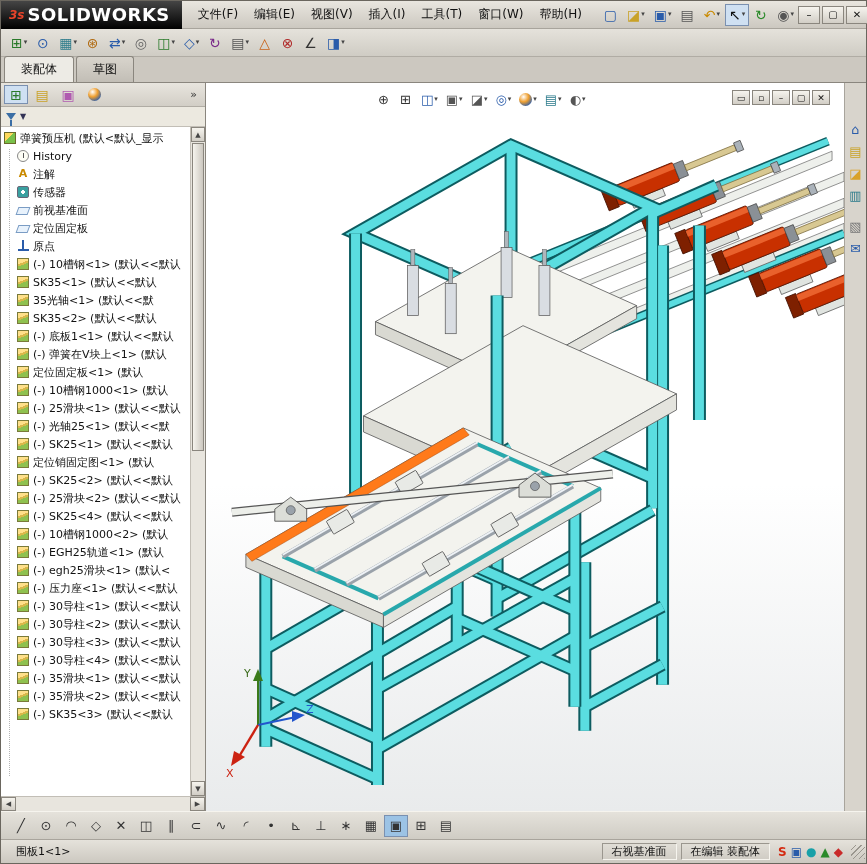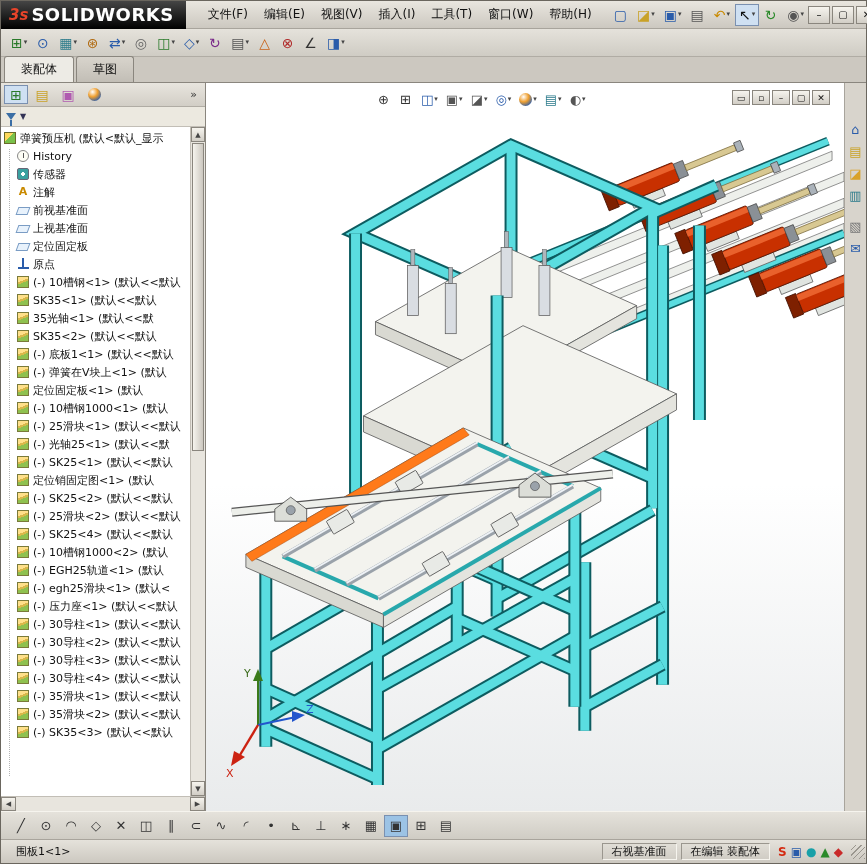--- a/index.html
+++ b/index.html
@@ -3,23 +3,23 @@
 <meta charset="utf-8">
 <style>
   html,body{margin:0;padding:0;background:#d6d2ca;}
   body{width:867px;height:864px;overflow:hidden;font-family:"DejaVu Sans","Liberation Sans",sans-serif;font-size:12px;color:#111;}
   *{box-sizing:border-box;}
   #app{width:867px;height:864px;display:flex;flex-direction:column;border:1px solid #6a665e;background:#d6d2ca;}
 
   
   .titlebar{height:28px;flex:none;display:flex;align-items:center;background:linear-gradient(#e9e6df,#ccc8c0);border-bottom:1px solid #a8a49c;}
   .logo{height:28px;flex:none;display:flex;align-items:center;gap:3px;padding:0 12px 0 8px;background:linear-gradient(#454545,#000);}
-  .brand-mark{color:#e8442a;font-weight:bold;font-style:italic;font-size:15px;}
+  .brand-mark{color:#e8442a;font-weight:bold;font-style:italic;font-size:12px;}
   .brand-text{color:#fff;font-weight:bold;font-size:18px;letter-spacing:.5px;}
-  .menus{display:flex;margin-left:14px;}
+  .menus{display:flex;margin-left:8px;}
   .menu-item{padding:5px 8px;cursor:default;white-space:nowrap;}
   .tb{display:flex;align-items:center;margin-left:10px;gap:1px;}
   .tbtn{height:22px;min-width:22px;display:flex;align-items:center;justify-content:center;gap:1px;padding:0 3px;border:1px solid transparent;cursor:default;}
   .tbtn.active{border:1px solid #7a90b0;background:#cfe0f2;}
   .glyph{font-size:14px;line-height:1;}
   .caret{font-size:7px;color:#444;line-height:1;}
   .winctrl{margin-left:auto;display:flex;gap:2px;padding-right:5px;}
   .wbtn{width:22px;height:18px;border:1px solid #8a867e;background:linear-gradient(#f6f4ee,#d2cec6);display:flex;align-items:center;justify-content:center;font-size:10px;}
 
   
@@ -309,38 +309,34 @@
           <span class="tlabel">弹簧预压机 (默认&lt;默认_显示</span>
         </div>
         <div>
 
             <div class="trow child">
               <span class="ticon history"></span>
               <span class="tlabel">History</span>
             </div>
 
             <div class="trow child">
+              <span class="ticon annotation"></span>
+              <span class="tlabel">注解</span>
+            </div>
+
+            <div class="trow child">
               <span class="ticon sensor"></span>
               <span class="tlabel">传感器</span>
             </div>
 
             <div class="trow child">
-              <span class="ticon annotation"></span>
-              <span class="tlabel">注解</span>
-            </div>
-
-            <div class="trow child">
               <span class="ticon plane"></span>
               <span class="tlabel">前视基准面</span>
             </div>
 
-            <div class="trow child">
-              <span class="ticon plane"></span>
-              <span class="tlabel">上视基准面</span>
-            </div>
 
             <div class="trow child">
               <span class="ticon plane"></span>
               <span class="tlabel">定位固定板</span>
             </div>
 
             <div class="trow child">
               <span class="ticon origin"></span>
               <span class="tlabel">原点</span>
             </div>

